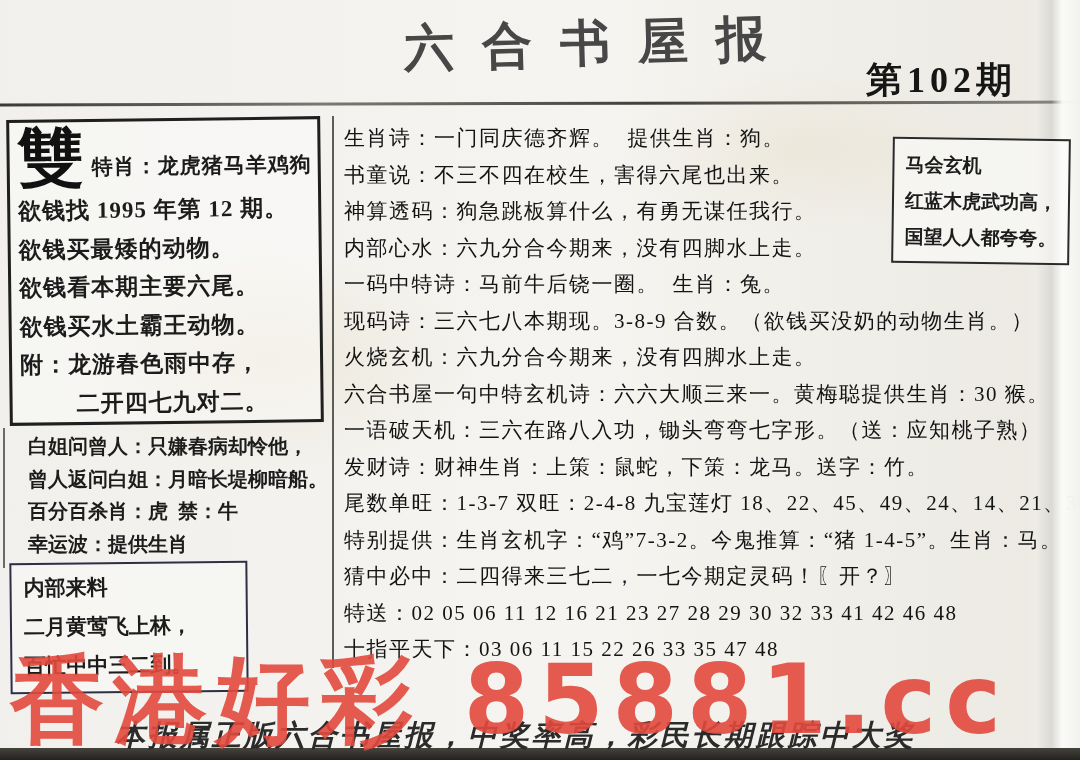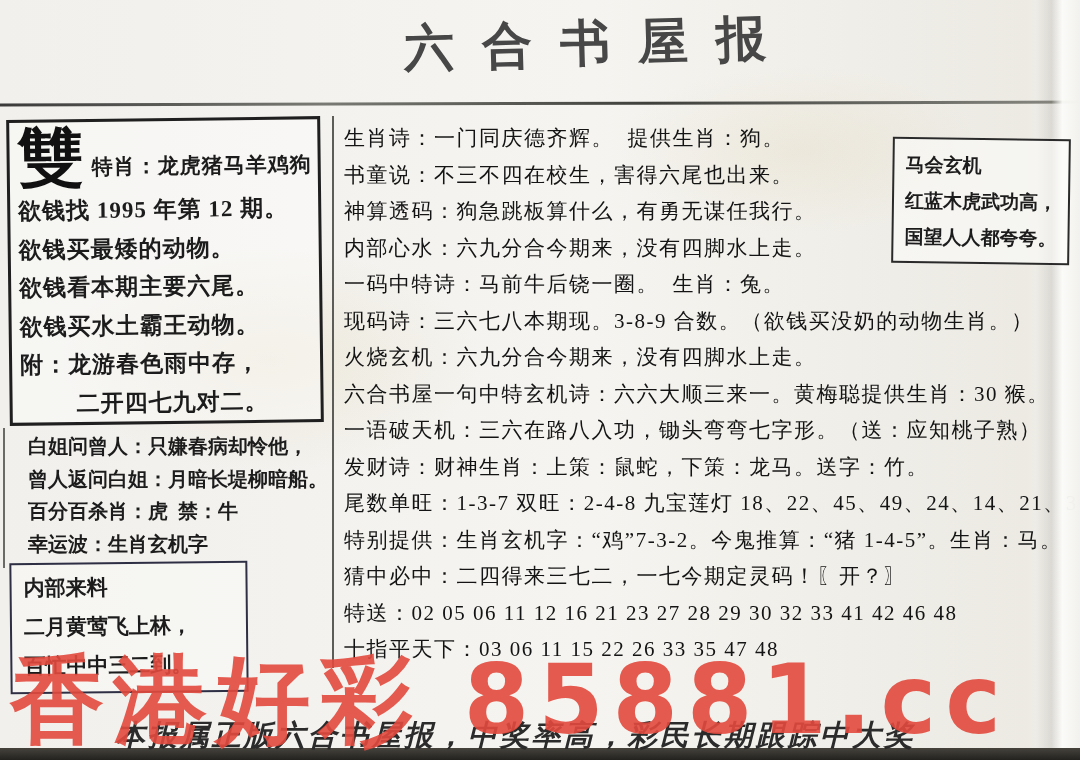--- a/index.html
+++ b/index.html
@@ -53,20 +53,21 @@
     transform:skewX(-14deg);white-space:nowrap;}
   .bottombar{position:absolute;left:0;top:748px;width:1080px;height:12px;z-index:5;
     background:linear-gradient(180deg,#46433d,#23221f);}
 </style>
 </head>
 <body>
 
 <div class="page">
 
   <div class="title">六合书屋报</div>
+  <div class="issue">第102期</div>
   <div class="rule"></div>
   <div class="vline"></div>
   <div class="ledge"></div>
 
   <div class="lbox">
     <div class="lbox-head">
       <span class="bigchar">雙</span>
       <span class="special">特肖：龙虎猪马羊鸡狗</span>
     </div>
     <div class="lline">欲钱找 1995 年第 12 期。</div>
@@ -74,21 +75,21 @@
     <div class="lline">欲钱看本期主要六尾。</div>
     <div class="lline">欲钱买水土霸王动物。</div>
     <div class="lline">附：龙游春色雨中存，</div>
     <div class="lline indent">二开四七九对二。</div>
   </div>
 
   <div class="notes">
     <div class="nline">白姐问曾人：只嫌春病却怜他，</div>
     <div class="nline">曾人返问白姐：月暗长堤柳暗船。</div>
     <div class="nline">百分百杀肖：虎  禁：牛</div>
-    <div class="nline">幸运波：生肖玄机字</div>
+    <div class="nline">幸运波：提供生肖</div>
   </div>
 
   <div class="ibox">
     <div class="iline">内部来料</div>
     <div class="iline">二月黄莺飞上林，</div>
     <div class="iline">百忙中中三二到。</div>
   </div>
 
   <div class="main-col">
     <div class="tline">生肖诗：一门同庆德齐辉。  提供生肖：狗。</div>

